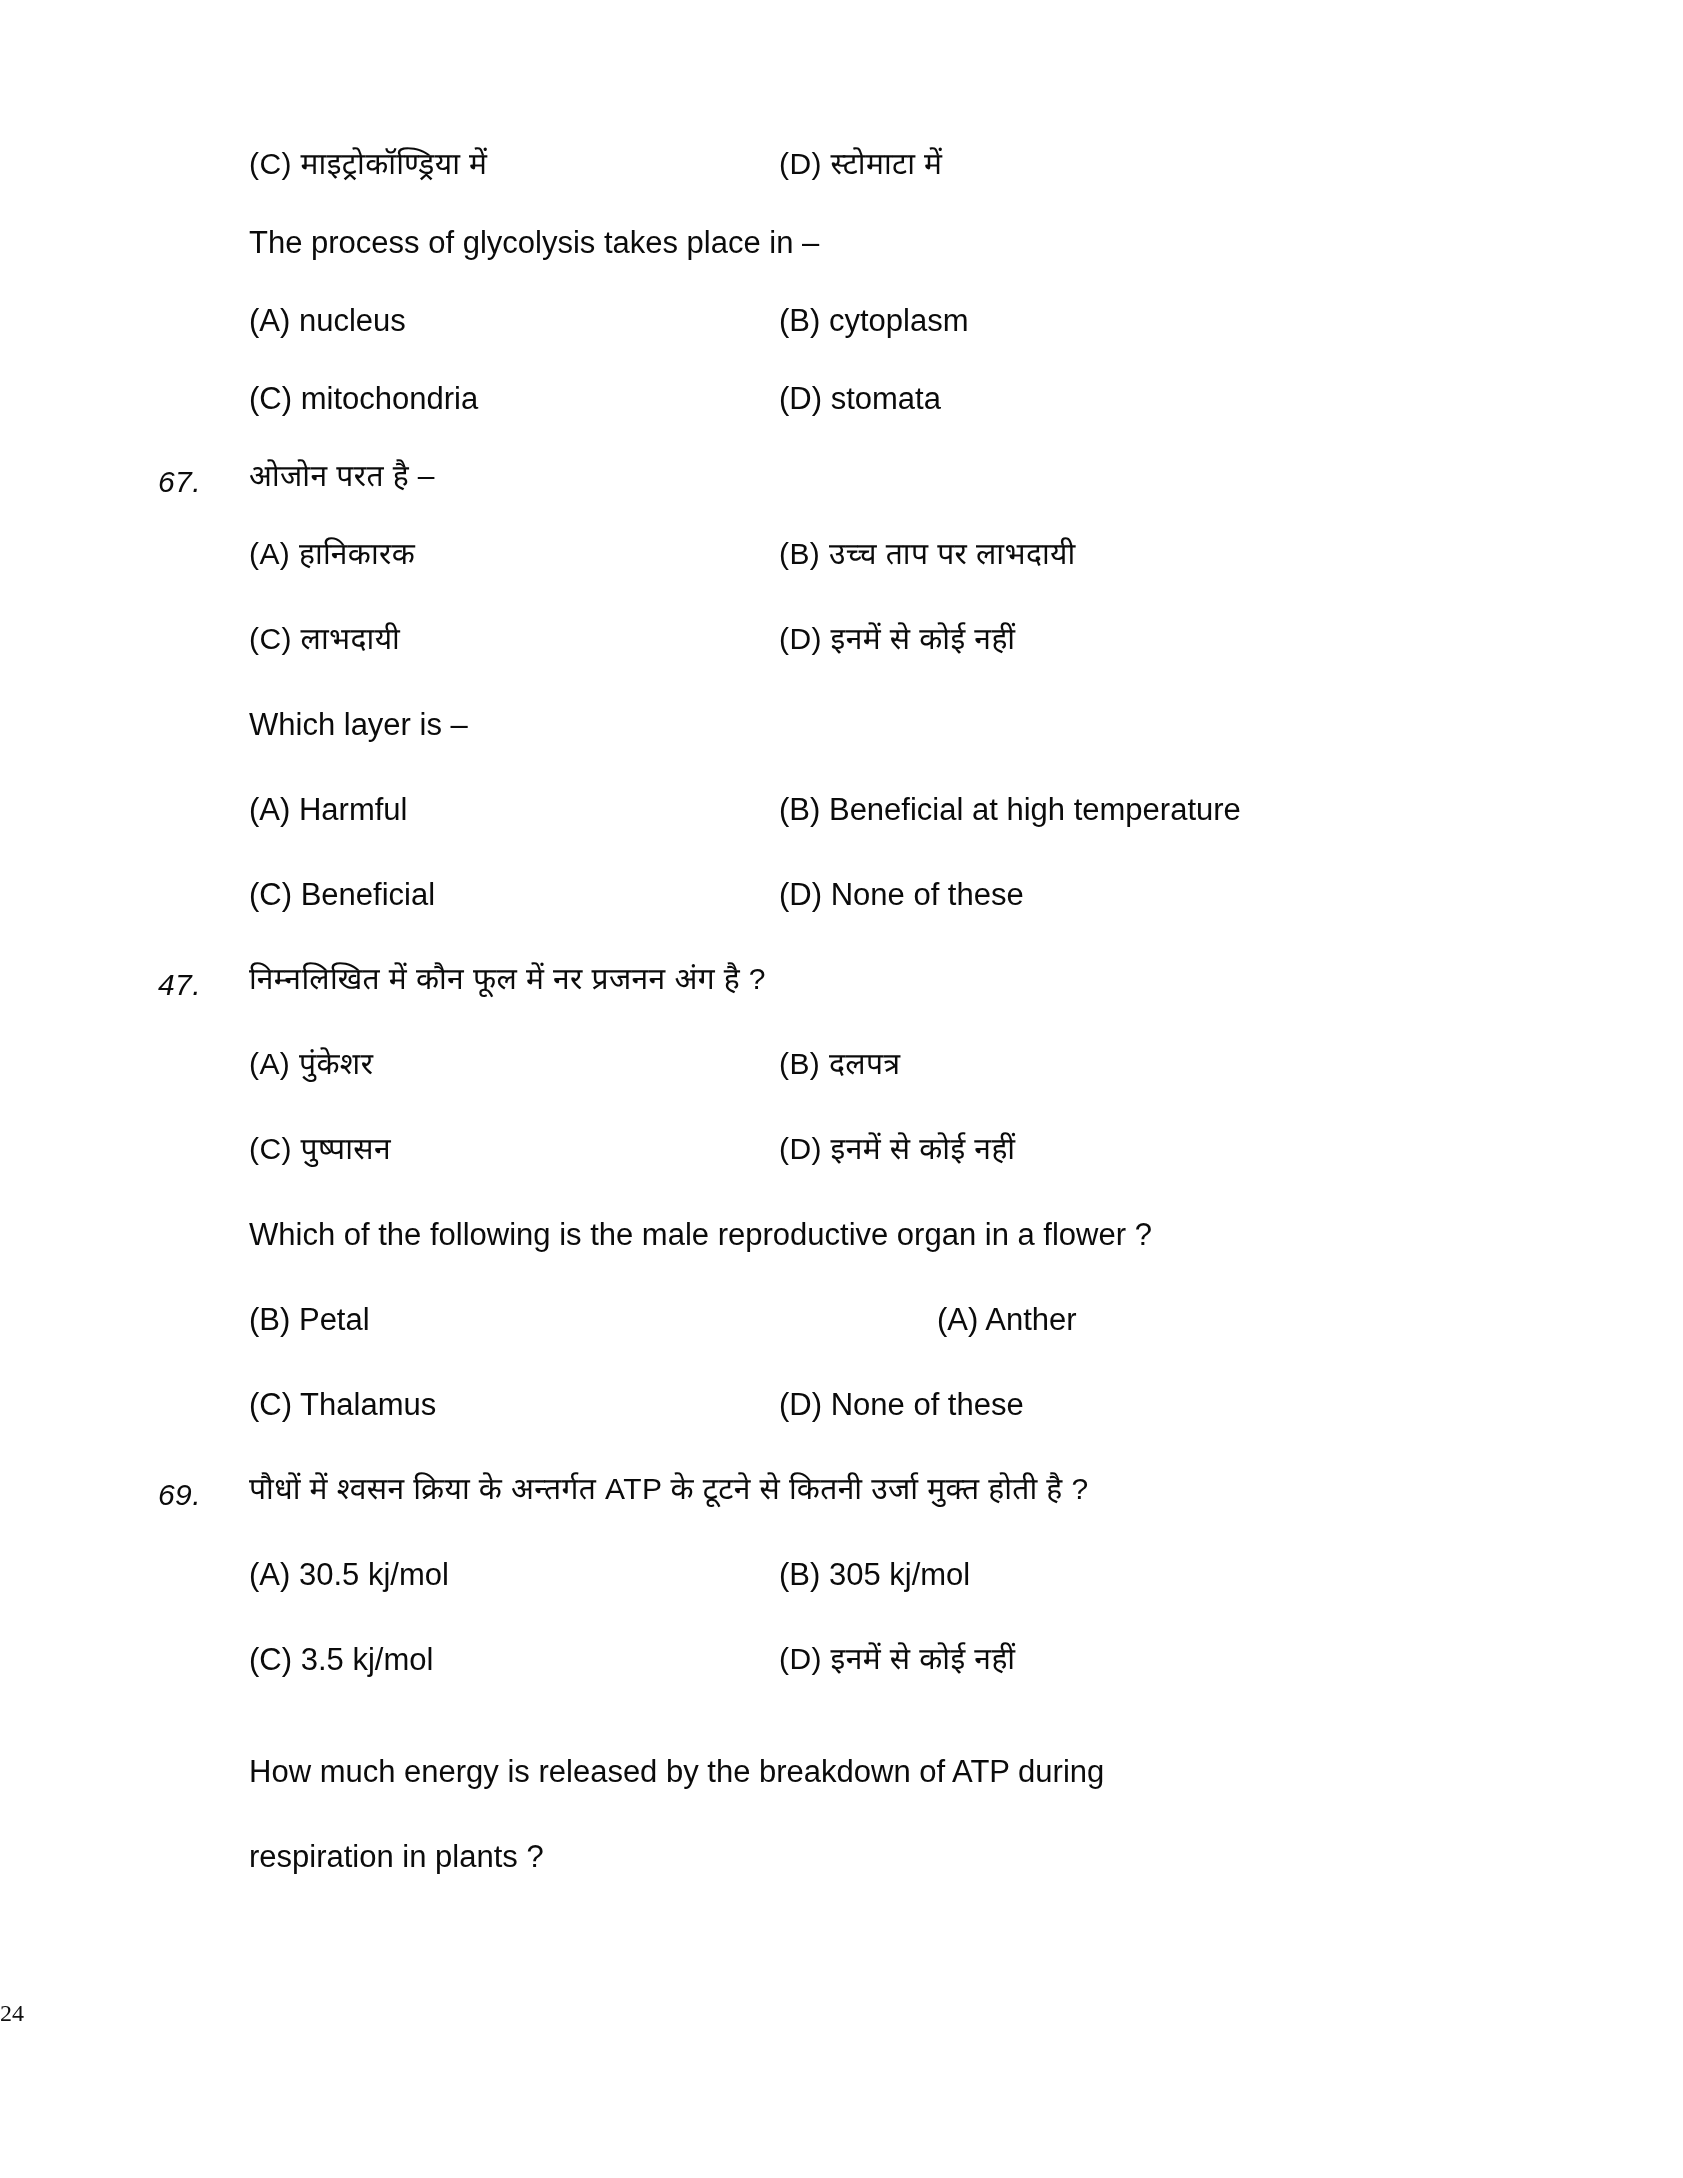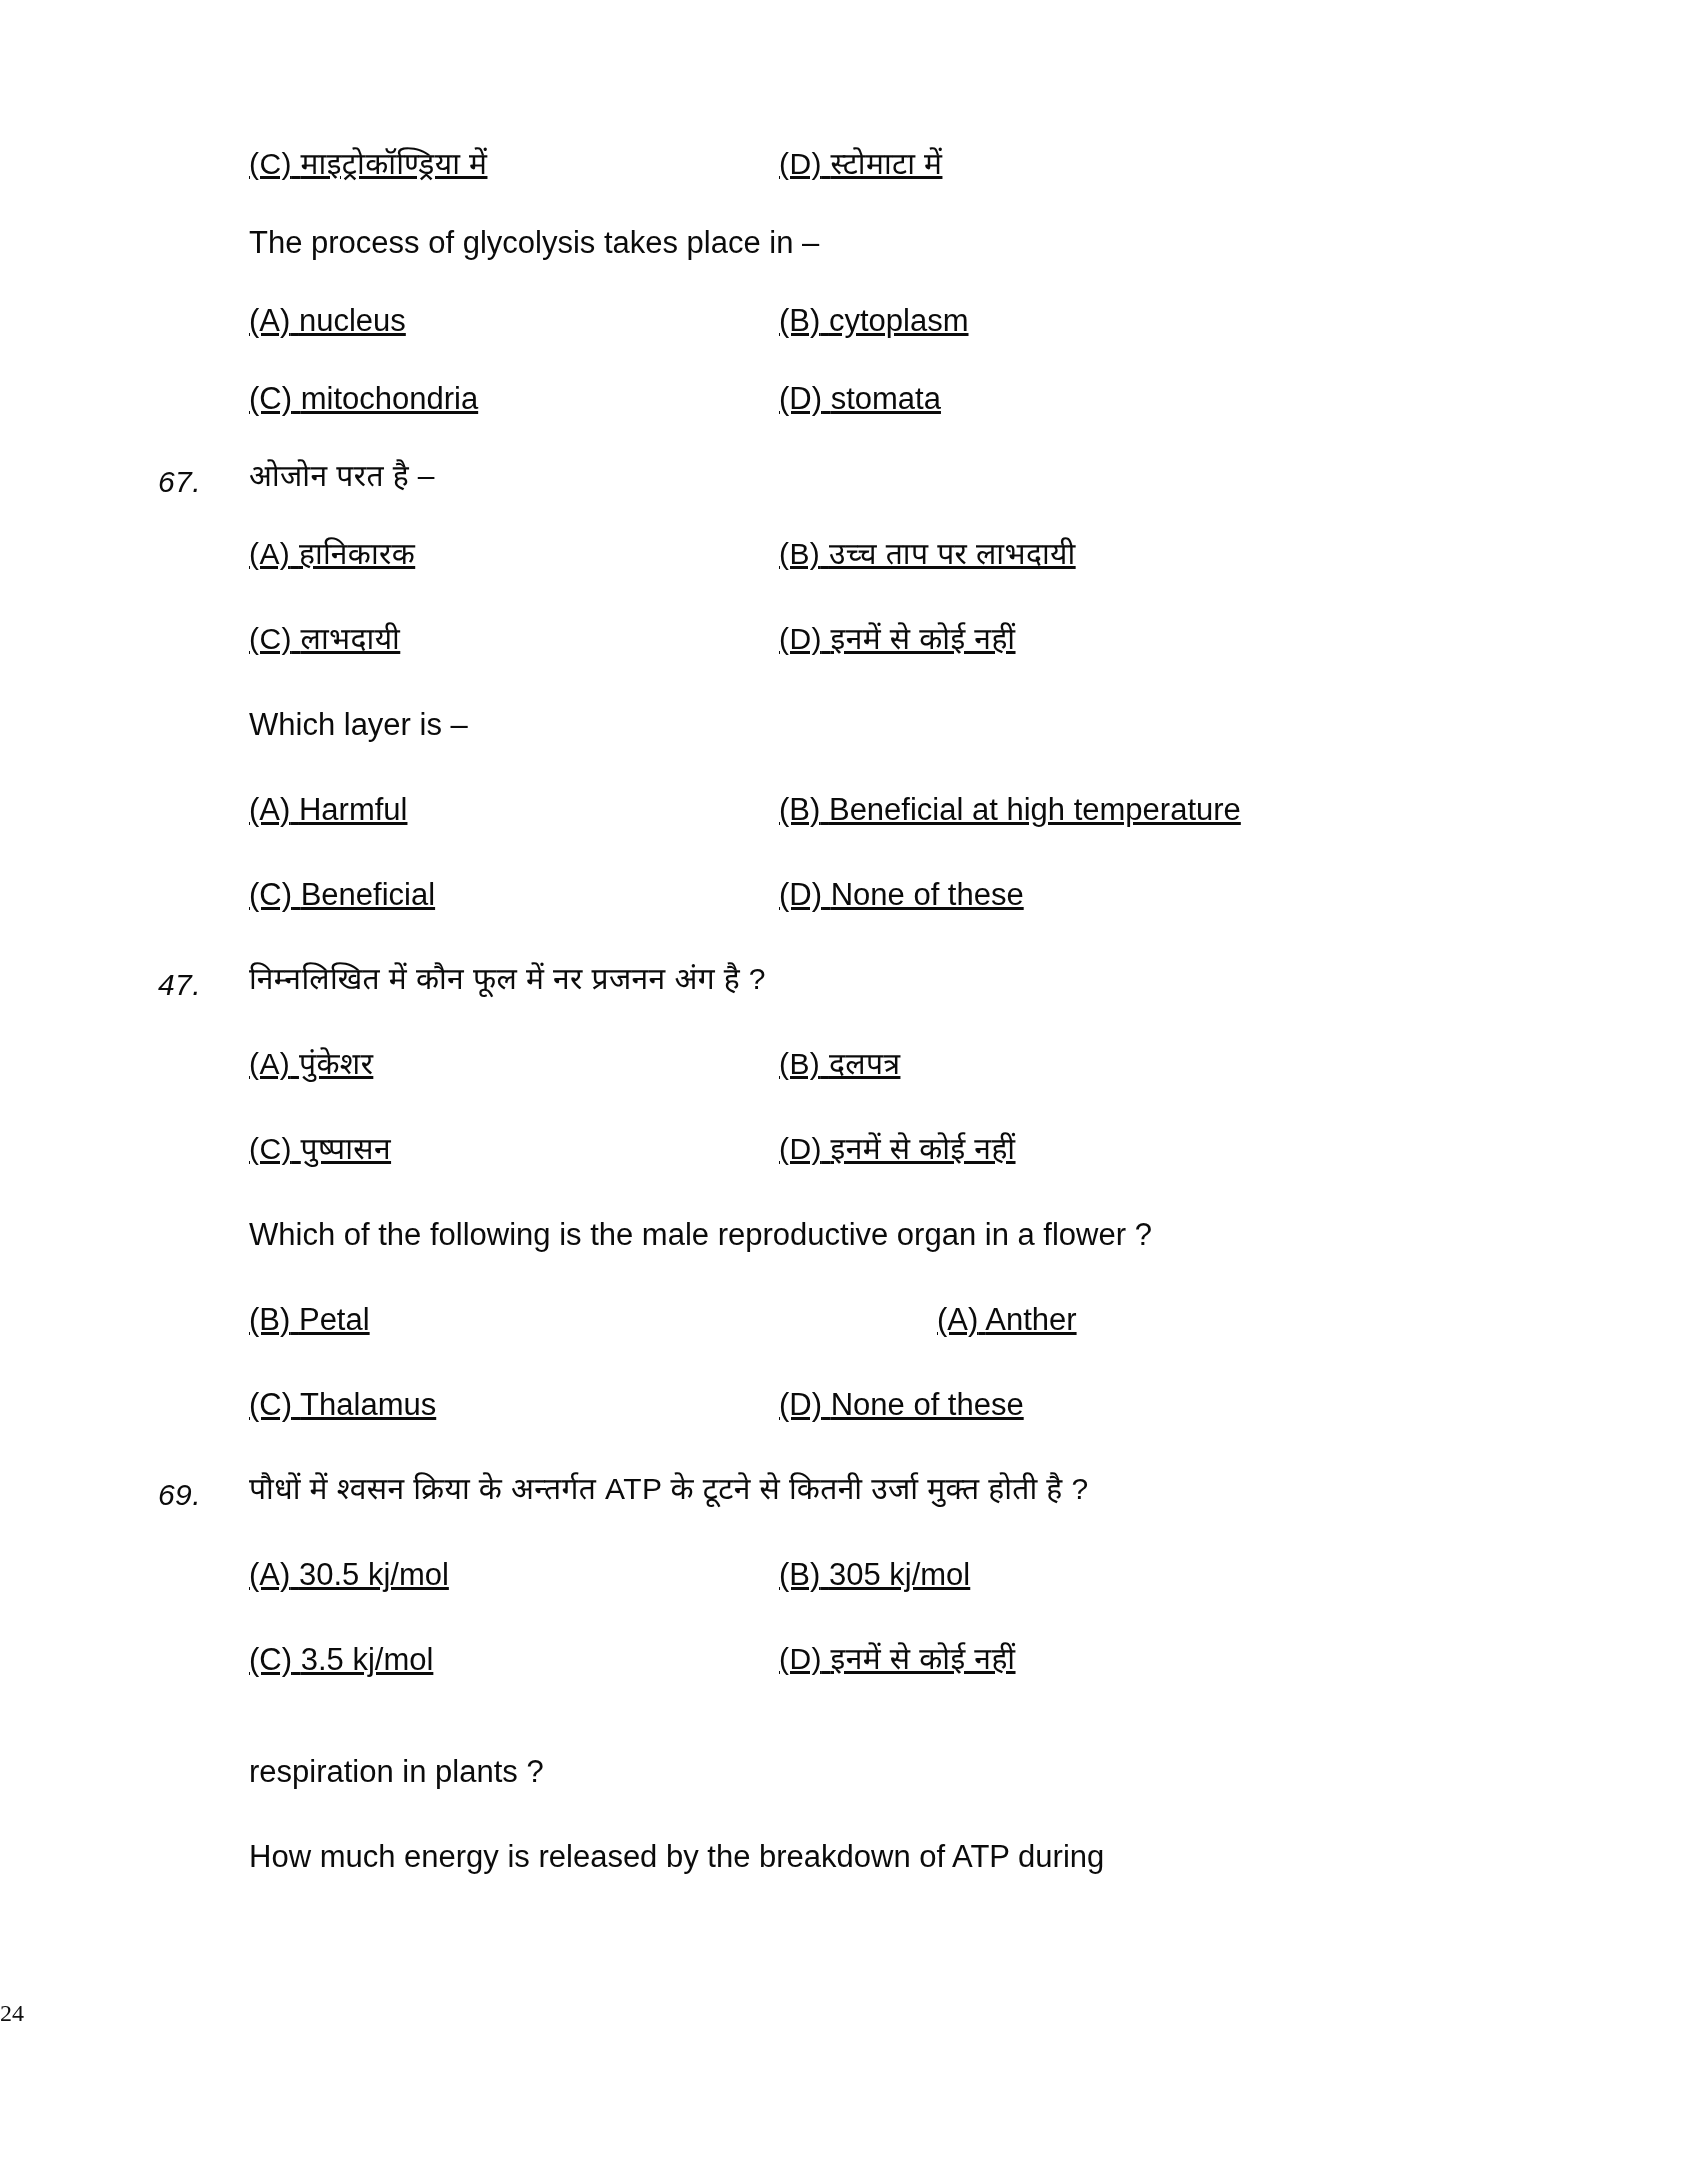--- a/index.html
+++ b/index.html
@@ -46,21 +46,20 @@
   }
   .qtext {
     flex: 1 1 auto;
     font-size: 31px;
     line-height: 1.0;
   }
 
   .optrow {
     display: flex;
     align-items: flex-start;
-    text-decoration: underline;
   }
   .opt {
     font-size: 31px;
     line-height: 1.0;
   }
   .opt-a { flex: 0 0 530px; }
   .opt-b { flex: 1 1 auto; }
 
   .devanagari {
     font-family: "Liberation Sans", "DejaVu Sans", sans-serif;
@@ -269,20 +268,20 @@
       <div class="opt opt-a latin">
         <span>(C)</span>
         <span>3.5 kj/mol</span>
       </div>
       <div class="opt opt-b devanagari">
         <span>(D)</span>
         <span>इनमें से कोई नहीं</span>
       </div>
     </div>
 
+    <div class="para">How much energy is released by the breakdown of ATP during</div>
     <div class="para para-last">respiration in plants ?</div>
-    <div class="para">How much energy is released by the breakdown of ATP during</div>
 
   </div>
 
   <div class="pagenum">24</div>
 </div>
 
 
 </body></html>

